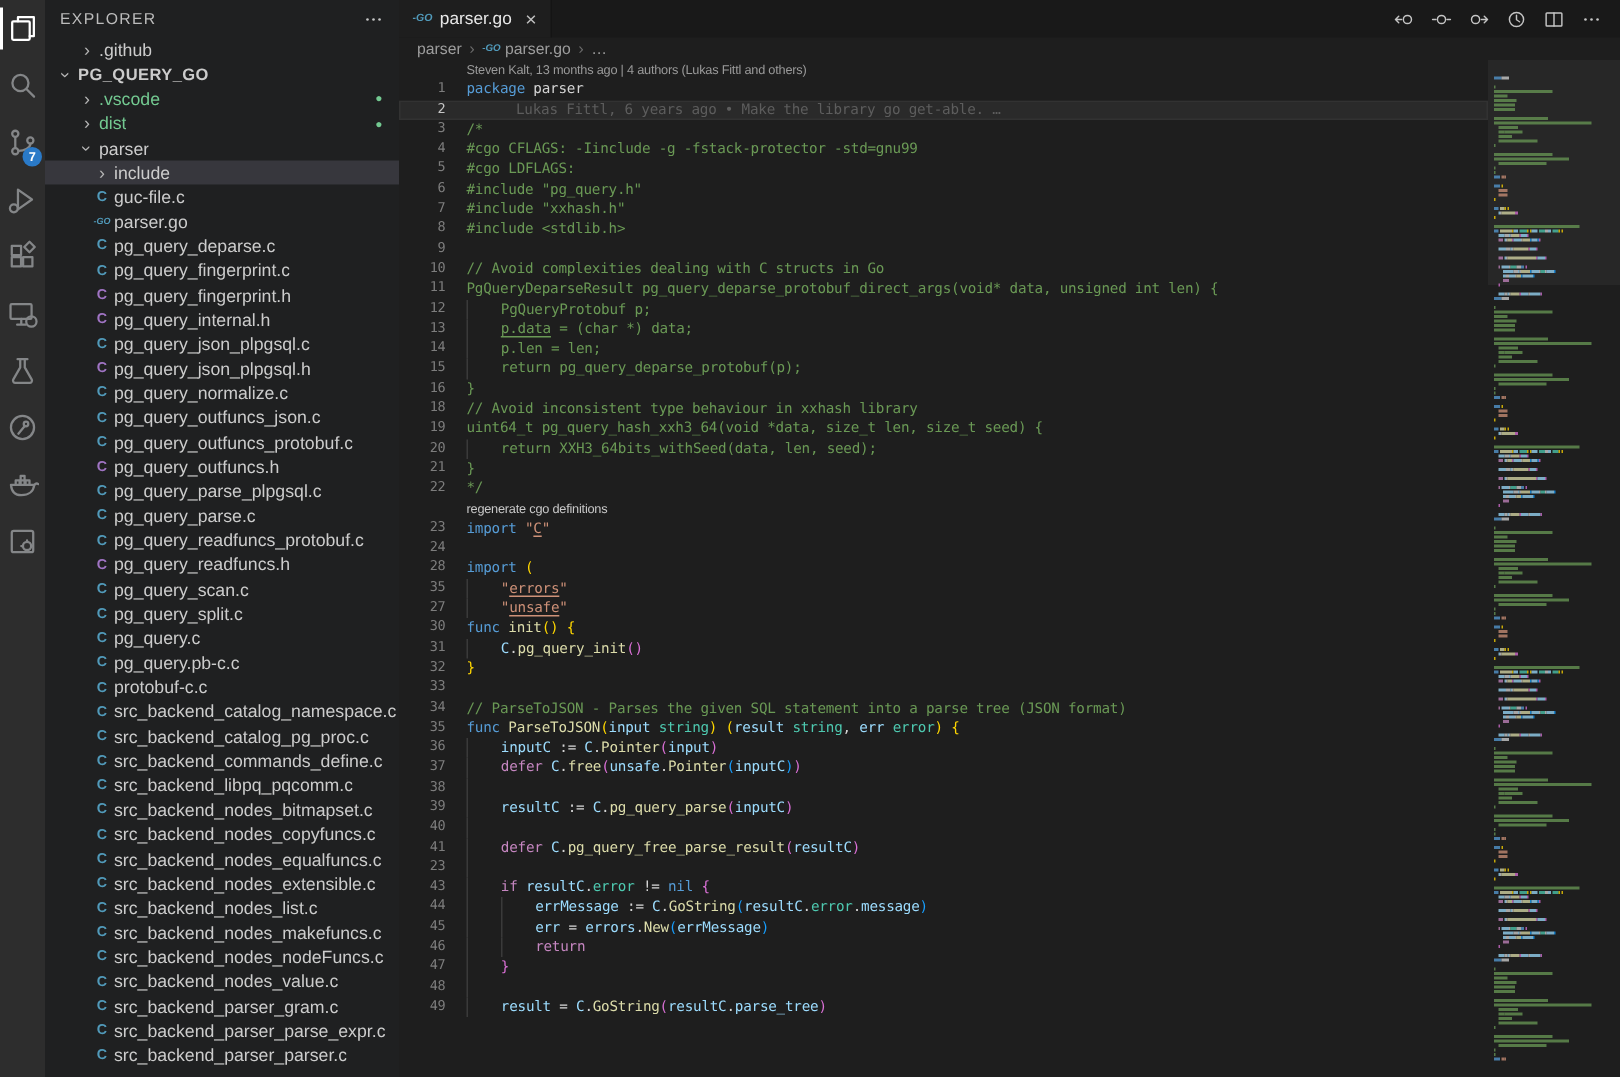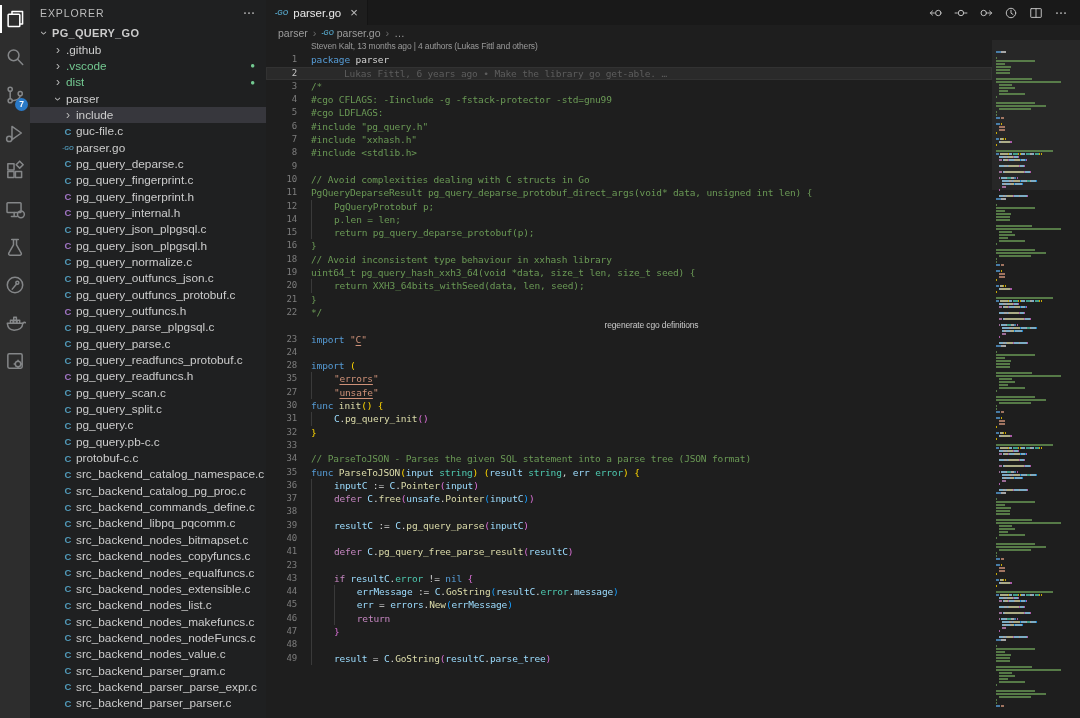--- a/index.html
+++ b/index.html
@@ -51,21 +51,21 @@
   .row{height:13.3px;line-height:13.3px;display:flex;white-space:pre;}
   .row .ln{width:31px;flex:none;text-align:right;color:#7d7d7d;font-size:9px;}
   .row .lnpad{width:14px;flex:none;}
   .row .ct{flex:1;color:#d4d4d4;min-width:0;}
   .row.cur{background:rgba(255,255,255,.055);box-shadow:0 0 0 1px rgba(255,255,255,.04) inset;}
   .row.cur .ln{color:#c6c6c6;}
   .g{display:inline-block;width:4ch;height:13.3px;border-left:1px solid #3a3a3a;vertical-align:top;}
   .lensrow{height:13.3px;line-height:13.3px;padding-left:45px;font-size:8.5px;cursor:pointer;
            font-family:"Liberation Sans",sans-serif;}
   .lensrow.blame{color:#9a9a9a;}
-  .lensrow.codelens{color:#c9c9c9;text-align:center;}
+  .lensrow.codelens{color:#c9c9c9;}
   .blame-ghost{color:#5d5d5d;margin-left:33px;}
   .tk-kw{color:#569cd6;} .tk-ctrl{color:#c586c0;} .tk-fn{color:#dcdcaa;} .tk-var{color:#9cdcfe;}
   .tk-type{color:#4ec9b0;} .tk-str{color:#ce9178;} .tk-com{color:#6a9955;} .tk-txt{color:#d4d4d4;}
   .tk-b1{color:#ffd700;} .tk-b2{color:#da70d6;} .tk-b3{color:#179fff;}
   .tk-stru{color:#ce9178;text-decoration:underline;text-underline-offset:2px;}
   .tk-comu{color:#6a9955;text-decoration:underline;text-underline-offset:2px;}
   
   .minimap{width:88px;flex:none;position:relative;background:#1e1e1e;padding-top:11px;overflow:hidden;cursor:pointer;}
   .mm-inner{padding-left:4px;}
   .mm-row{height:2px;margin-bottom:1px;display:flex;}
@@ -171,27 +171,27 @@
       <span>EXPLORER</span>
       <span class="sb-more" id="sb-more">
           <svg width="14" height="14" viewBox="0 0 16 16" fill="none" stroke="currentColor" stroke-width="1.1" stroke-linecap="round" stroke-linejoin="round">
             <circle cx="3.4" cy="8" r="1" fill="currentColor" stroke="none"></circle>
             <circle cx="8" cy="8" r="1" fill="currentColor" stroke="none"></circle>
             <circle cx="12.6" cy="8" r="1" fill="currentColor" stroke="none"></circle>
           </svg>
         </span>
     </div>
     <div class="tree" id="tree">
+        <div class="trow" style="padding-left: 20px;">
+          <span class="chev"></span>
+          <span class="tlabel">.github</span>
+        </div>
         <div class="trow root" style="padding-left: 6px;">
           <span class="chev open"></span>
           <span class="tlabel">PG_QUERY_GO</span>
-        </div>
-        <div class="trow" style="padding-left: 20px;">
-          <span class="chev"></span>
-          <span class="tlabel">.github</span>
         </div>
         <div class="trow green" style="padding-left: 20px;">
           <span class="chev"></span>
           <span class="tlabel">.vscode</span>
           <span class="gdot">●</span>
         </div>
         <div class="trow green" style="padding-left: 20px;">
           <span class="chev"></span>
           <span class="tlabel">dist</span>
           <span class="gdot">●</span>
@@ -416,20 +416,21 @@
           <div class="row"><span class="ln">3</span><span class="lnpad"></span><span class="ct"><span class="tk-com">/*</span></span></div>
           <div class="row"><span class="ln">4</span><span class="lnpad"></span><span class="ct"><span class="tk-com">#cgo CFLAGS: -Iinclude -g -fstack-protector -std=gnu99</span></span></div>
           <div class="row"><span class="ln">5</span><span class="lnpad"></span><span class="ct"><span class="tk-com">#cgo LDFLAGS:</span></span></div>
           <div class="row"><span class="ln">6</span><span class="lnpad"></span><span class="ct"><span class="tk-com">#include "pg_query.h"</span></span></div>
           <div class="row"><span class="ln">7</span><span class="lnpad"></span><span class="ct"><span class="tk-com">#include "xxhash.h"</span></span></div>
           <div class="row"><span class="ln">8</span><span class="lnpad"></span><span class="ct"><span class="tk-com">#include &lt;stdlib.h&gt;</span></span></div>
           <div class="row"><span class="ln">9</span><span class="lnpad"></span><span class="ct"></span></div>
           <div class="row"><span class="ln">10</span><span class="lnpad"></span><span class="ct"><span class="tk-com">// Avoid complexities dealing with C structs in Go</span></span></div>
           <div class="row"><span class="ln">11</span><span class="lnpad"></span><span class="ct"><span class="tk-com">PgQueryDeparseResult pg_query_deparse_protobuf_direct_args(void* data, unsigned int len) {</span></span></div>
           <div class="row"><span class="ln">12</span><span class="lnpad"></span><span class="ct"><span class="g"></span><span class="tk-com">PgQueryProtobuf p;</span></span></div>
+          <div class="row"><span class="ln">13</span><span class="lnpad"></span><span class="ct"><span class="g"></span><span class="tk-comu">p.data</span><span class="tk-com"> = (char *) data;</span></span></div>
           <div class="row"><span class="ln">14</span><span class="lnpad"></span><span class="ct"><span class="g"></span><span class="tk-com">p.len = len;</span></span></div>
           <div class="row"><span class="ln">15</span><span class="lnpad"></span><span class="ct"><span class="g"></span><span class="tk-com">return pg_query_deparse_protobuf(p);</span></span></div>
           <div class="row"><span class="ln">16</span><span class="lnpad"></span><span class="ct"><span class="tk-com">}</span></span></div>
           <div class="row"><span class="ln">18</span><span class="lnpad"></span><span class="ct"><span class="tk-com">// Avoid inconsistent type behaviour in xxhash library</span></span></div>
           <div class="row"><span class="ln">19</span><span class="lnpad"></span><span class="ct"><span class="tk-com">uint64_t pg_query_hash_xxh3_64(void *data, size_t len, size_t seed) {</span></span></div>
           <div class="row"><span class="ln">20</span><span class="lnpad"></span><span class="ct"><span class="g"></span><span class="tk-com">return XXH3_64bits_withSeed(data, len, seed);</span></span></div>
           <div class="row"><span class="ln">21</span><span class="lnpad"></span><span class="ct"><span class="tk-com">}</span></span></div>
           <div class="row"><span class="ln">22</span><span class="lnpad"></span><span class="ct"><span class="tk-com">*/</span></span></div>
           <div class="lensrow codelens">regenerate cgo definitions</div>
           <div class="row"><span class="ln">23</span><span class="lnpad"></span><span class="ct"><span class="tk-kw">import</span><span class="tk-txt"> </span><span class="tk-str">"</span><span class="tk-stru">C</span><span class="tk-str">"</span></span></div>

